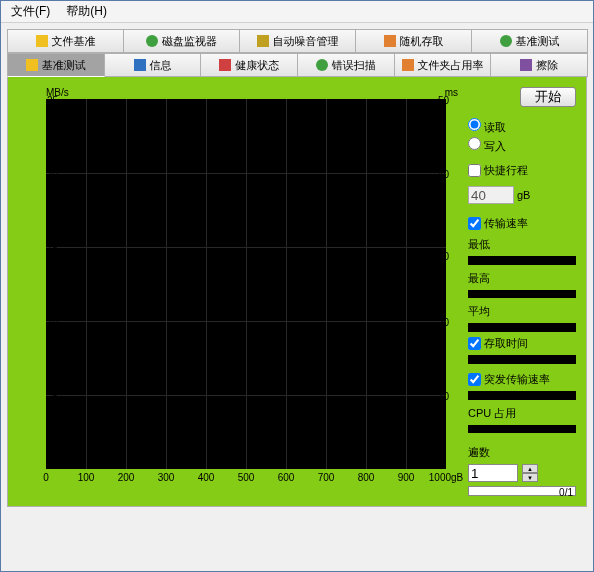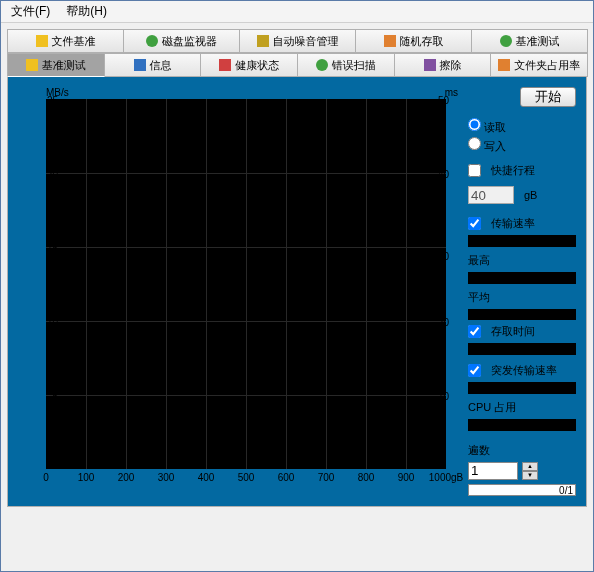--- a/index.html
+++ b/index.html
@@ -27,34 +27,34 @@
 .tab { flex: 1; height: 24px; background: linear-gradient(to bottom, #f8f8f8, #e4e4e4); border: 1px solid #b0b0b0; display: flex; align-items: center; justify-content: center; gap: 4px; cursor: pointer; font-size: 11px; margin-right: -1px; }
 .tab.active { background: #a3a3a3; border-bottom: 1px solid #fff; z-index: 2; }
 .tab-icon { width: 12px; height: 12px; display: inline-block; }
 .ti-yellow { background: #f0c020; }
 .ti-green { background: #40a040; border-radius: 50%; }
 .ti-blue { background: #3070c0; }
 .ti-red { background: #d04040; }
 .ti-orange { background: #e08030; }
 .ti-speaker { background: #c0a020; }
 .ti-purple { background: #8050a0; }
-.tab-panel { background: #0369a1; border: 1px solid #b0b0b0; border-top: none; padding: 10px; height: 430px; display: flex; gap: 10px; }
+.tab-panel { background: #84cc16; border: 1px solid #b0b0b0; border-top: none; padding: 10px; height: 430px; display: flex; gap: 10px; }
 .chart-area { position: relative; width: 448px; height: 410px; }
 .chart { position: absolute; left: 28px; top: 12px; width: 400px; height: 370px; background: #000; }
 .y-label-l { position: absolute; left: 28px; top: 0; font-size: 10px; }
 .y-label-r { position: absolute; right: 0; top: 0; font-size: 10px; }
 .y-tick-l { position: absolute; left: 24px; font-size: 10px; text-align: right; width: 16px; }
 .y-tick-r { position: absolute; right: 2px; font-size: 10px; text-align: left; width: 18px; }
 .x-tick { position: absolute; bottom: 14px; font-size: 10px; transform: translateX(-50%); }
 .grid-line-h { position: absolute; left: 0; width: 100%; height: 1px; background: #282828; }
 .grid-line-v { position: absolute; top: 0; height: 100%; width: 1px; background: #282828; }
 .side { width: 110px; display: flex; flex-direction: column; gap: 4px; font-size: 11px; }
 .start-btn { width: 56px; height: 24px; background: linear-gradient(to bottom, #fefefe, #e0e0e0); border: 1px solid #888; border-radius: 3px; cursor: pointer; align-self: flex-end; margin-bottom: 6px; }
 .radio-group label { display: block; padding: 1px 0; }
-.chk-row { display: flex; align-items: center; gap: 10px; margin-top: 4px; }
+.chk-row { display: flex; align-items: center; gap: 3px; margin-top: 4px; }
 .side-input { width: 46px; height: 18px; border: 1px solid #aaa; padding: 0 2px; background: #f0f0f0; }
 .stat-label { font-size: 11px; margin-top: 2px; }
 .stat-val { height: 16px; background: #000; width: 100%; }
 .iter { display: flex; align-items: center; gap: 4px; }
 .iter-input { width: 50px; height: 18px; border: 1px solid #888; padding: 0 2px; }
 .spinner { width: 16px; height: 18px; display: flex; flex-direction: column; }
 .spin-btn { flex:1; background: #e0e0e0; border: 1px solid #888; font-size: 6px; display:flex; align-items:center; justify-content:center; cursor:pointer; }
 .progress { height: 16px; border: 1px solid #888; background: #fff; position: relative; }
 .progress-text { position: absolute; right: 2px; top: 0; font-size: 10px; }
 </style>
@@ -104,26 +104,26 @@
           </div>
         <div class="tab">
             <span class="tab-icon ti-red"></span>
             <span>健康状态</span>
           </div>
         <div class="tab">
             <span class="tab-icon ti-green"></span>
             <span>错误扫描</span>
           </div>
         <div class="tab">
+            <span class="tab-icon ti-orange"></span>
+            <span>文件夹占用率</span>
+          </div>
+        <div class="tab">
             <span class="tab-icon ti-purple"></span>
             <span>擦除</span>
-          </div>
-        <div class="tab">
-            <span class="tab-icon ti-orange"></span>
-            <span>文件夹占用率</span>
           </div>
       </div>
     </div>
 
     <div class="tab-panel">
       <div class="chart-area">
         <span class="y-label-l">MB/s</span>
         <span class="y-label-r">ms</span>
         <div class="chart">
           <div class="grid-line-h" style="top:20%"></div>
@@ -174,20 +174,21 @@
             <span>快捷行程</span>
           </div>
         <div class="chk-row">
             <input class="side-input" disabled="" value="40" style=""> 
             <span>gB</span>
           </div>
         <div class="chk-row" style="margin-top:8px">
             <input type="checkbox" checked="" style="">
             <span>传输速率</span>
           </div>
+        <div class="stat-label">最低</div>
         <div class="stat-val"></div>
         <div class="stat-label">最高</div>
         <div class="stat-val"></div>
         <div class="stat-label">平均</div>
         <div class="stat-val"></div>
         <div class="chk-row" style="margin-top:0">
             <input type="checkbox" checked="" style="">
             <span>存取时间</span>
           </div>
         <div class="stat-val"></div>

